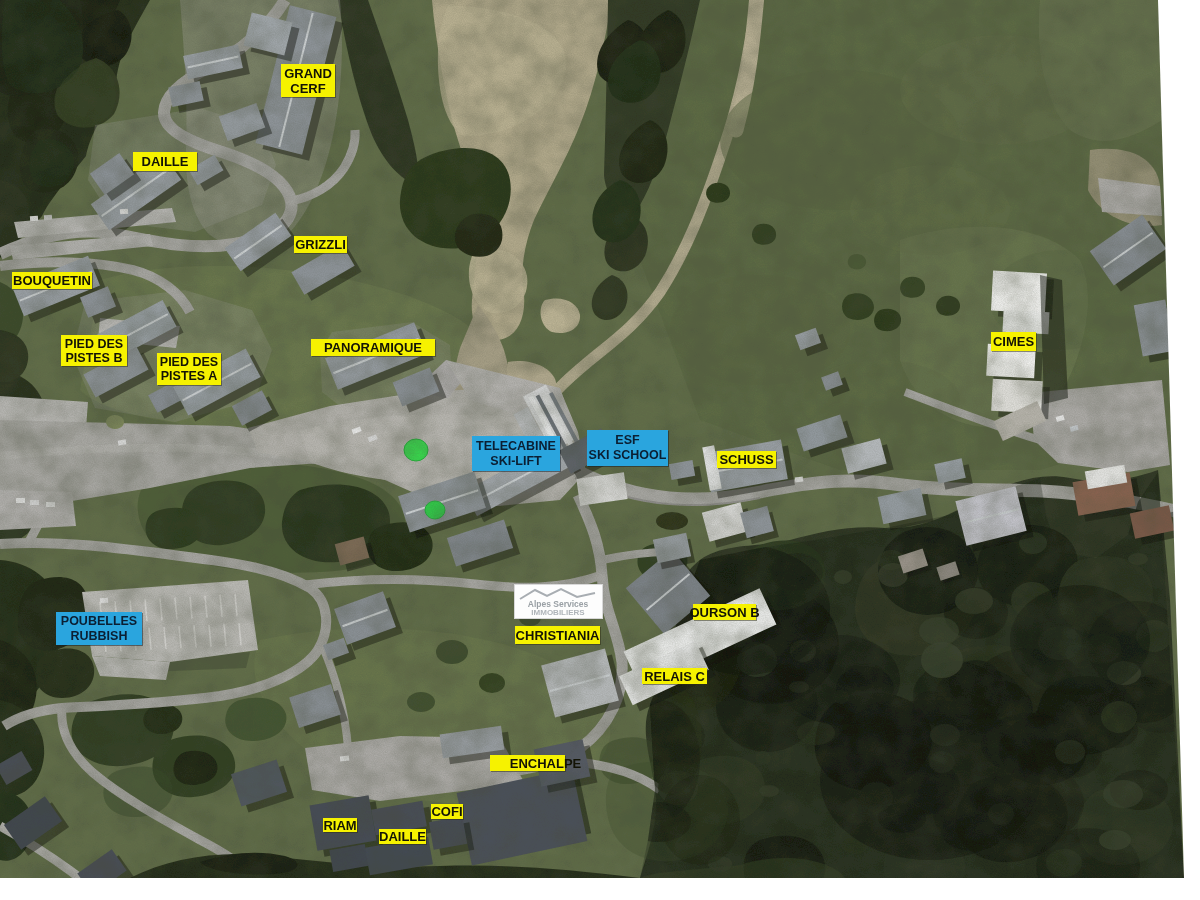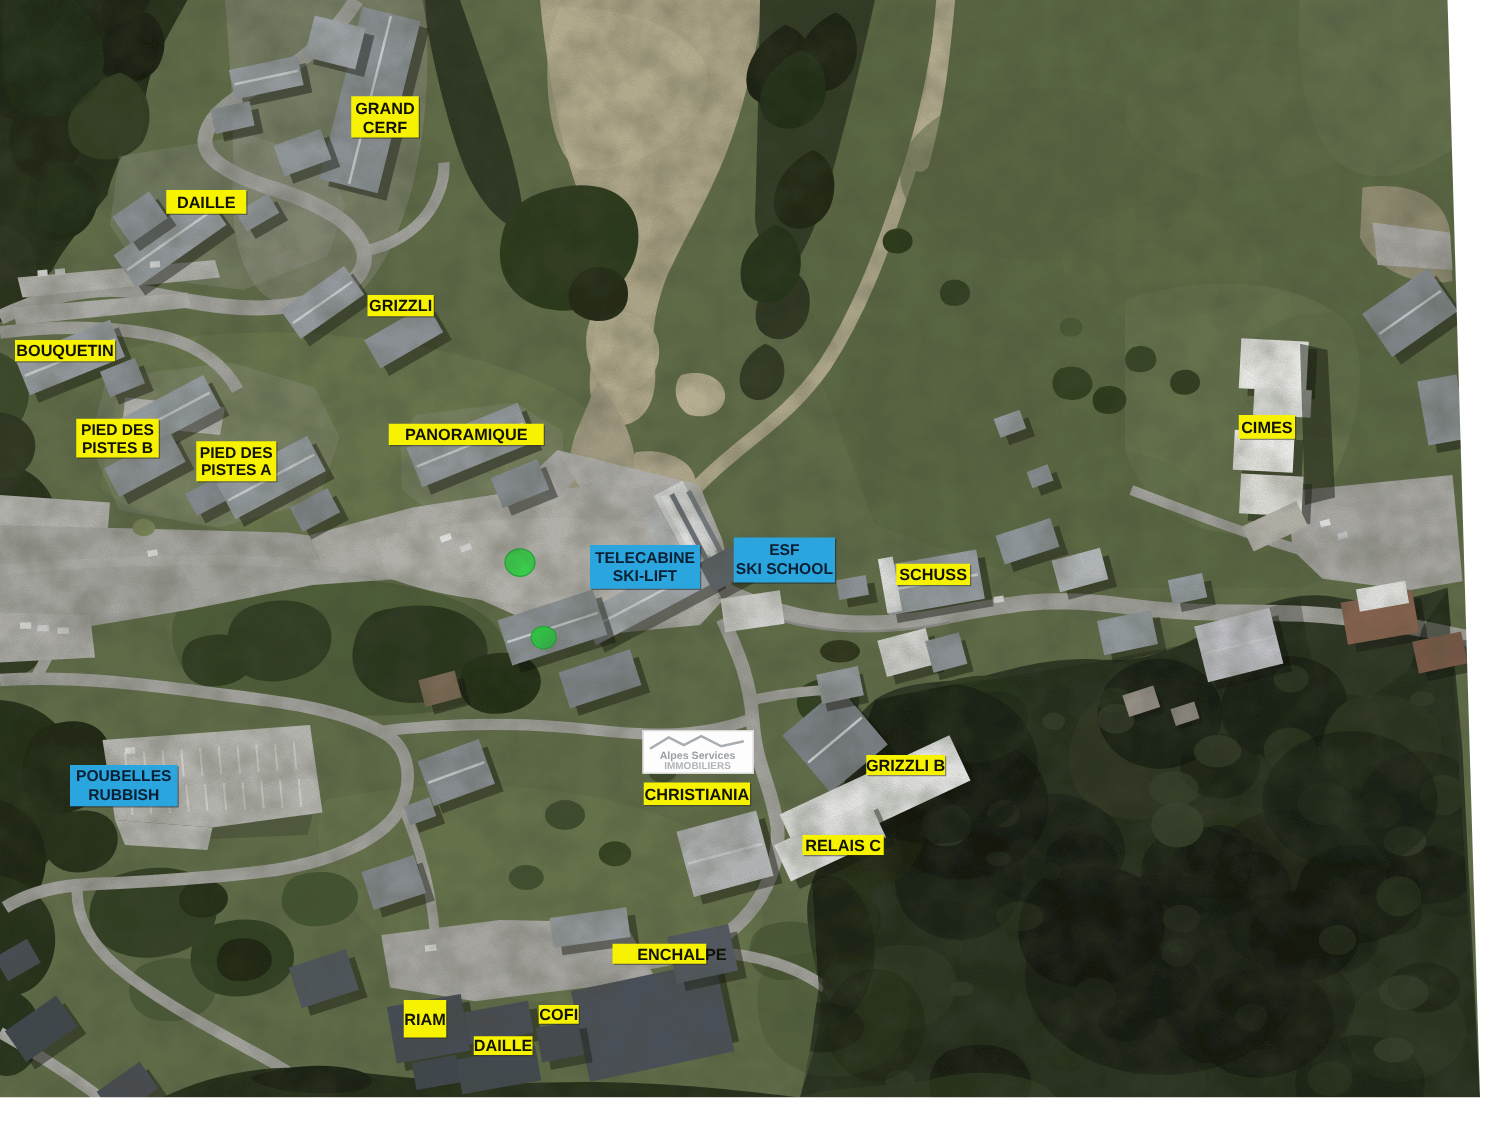--- a/index.html
+++ b/index.html
@@ -717,21 +717,21 @@
 
 <ellipse cx="416" cy="450" rx="12" ry="11" fill="#38d94e" stroke="#23b33a" stroke-width="1"></ellipse>
 
 <ellipse cx="435" cy="510" rx="10" ry="9" fill="#2ed449" stroke="#23b33a" stroke-width="1"></ellipse>
 
 <rect x="0" y="0" width="1200" height="900" filter="url(#gr)" opacity="0.45"></rect>
 <rect x="0" y="0" width="1200" height="900" filter="url(#gr2)" opacity="0.5"></rect>
 </g>
 </svg>
 
-<div class="lbl y" style="left:281px;top:77px;width:54px;height:33px;">GRAND<br>CERF</div>
+<div class="lbl y" style="left:281px;top:64px;width:54px;height:33px;">GRAND<br>CERF</div>
 
 <div class="lbl y" style="left:133px;top:152px;width:64px;height:19px;">DAILLE</div>
 
 <div class="lbl y" style="left:294px;top:236px;width:53px;height:17px;">GRIZZLI</div>
 
 <div class="lbl y" style="left:12px;top:272px;width:80px;height:17px;">BOUQUETIN</div>
 
 <div class="lbl y" style="left:61px;top:335px;width:66px;height:31px;font-size:12.5px;line-height:14px;">PIED DES<br>PISTES B</div>
 
 <div class="lbl y" style="left:157px;top:353px;width:64px;height:32px;font-size:12.5px;line-height:14px;">PIED DES<br>PISTES A</div>
@@ -751,24 +751,24 @@
 <div style="position:absolute;left:514px;top:584px;width:89px;height:35px;background:#fdfdfd;border:1px solid #d8d8d8;box-sizing:border-box;overflow:hidden;">
 <svg width="87" height="33" viewBox="0 0 87 33">
 <path d="M5,14 L20,5 L32,11 L46,4 L62,12 L80,8" fill="none" stroke="#a8adb2" stroke-width="2"></path>
 <text x="43" y="22" text-anchor="middle" font-family="Liberation Sans,sans-serif" font-size="8.5" fill="#9aa0a5" font-weight="bold">Alpes Services</text>
 <text x="43" y="30" text-anchor="middle" font-family="Liberation Sans,sans-serif" font-size="8" fill="#b0b5ba" font-weight="bold">IMMOBILIERS</text>
 </svg>
 </div>
 
 <div class="lbl y" style="left:515px;top:626px;width:85px;height:18px;">CHRISTIANIA</div>
 
-<div class="lbl y" style="left:693px;top:604px;width:63px;height:16px;">GRIZZLI B</div>
+<div class="lbl y" style="left:693px;top:604px;width:63px;height:16px;">OURSON B</div>
 
 <div class="lbl y" style="left:642px;top:668px;width:65px;height:16px;">RELAIS C</div>
 
 <div class="lbl y" style="left:490px;top:755px;width:75px;height:16px;padding-left:36px;">ENCHALPE</div>
 
 <div class="lbl y" style="left:431px;top:804px;width:32px;height:15px;">COFI</div>
 
-<div class="lbl y" style="left:323px;top:800px;width:34px;height:30px;">RIAM</div>
+<div class="lbl y" style="left:323px;top:818px;width:34px;height:14px;">RIAM</div>
 
 <div class="lbl y" style="left:379px;top:829px;width:47px;height:15px;">DAILLE</div>
 </div>
 
 </body></html>

